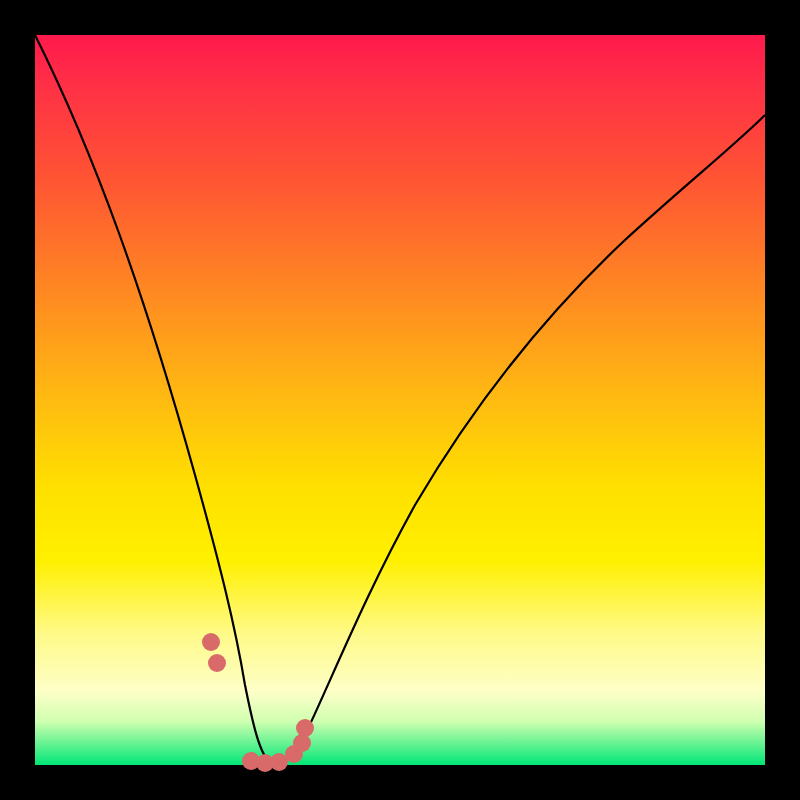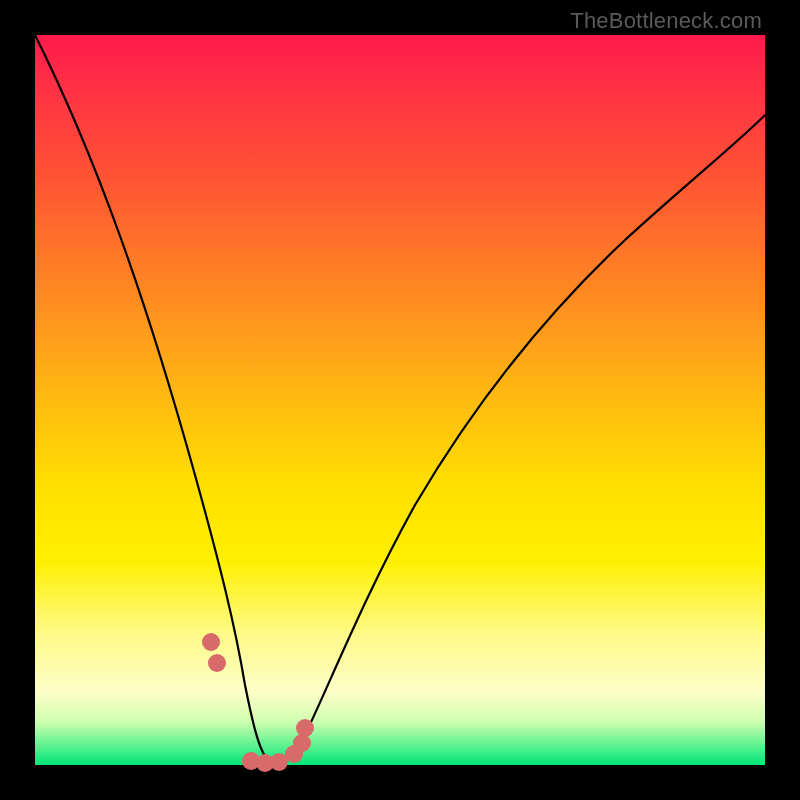--- a/index.html
+++ b/index.html
@@ -48,21 +48,20 @@
     height: 730px;
     overflow: visible;
   }
 </style>
 </head>
 <body>
 
 <div class="frame">
   <div class="plot-area"></div>
 
-  <div class="brand">TheBottleneck.com</div>
 
   <svg class="curve" viewBox="0 0 730 730" preserveAspectRatio="none">
     <path fill="none" stroke="#000" stroke-width="2.2" d="M 0 0
              C 60 120, 110 260, 160 440
              C 185 530, 200 590, 210 650
              C 218 690, 225 720, 235 727
              C 245 730, 255 725, 270 700
              C 295 648, 330 560, 380 470
              C 440 368, 510 280, 590 205
              C 650 150, 700 110, 730 80"></path>

